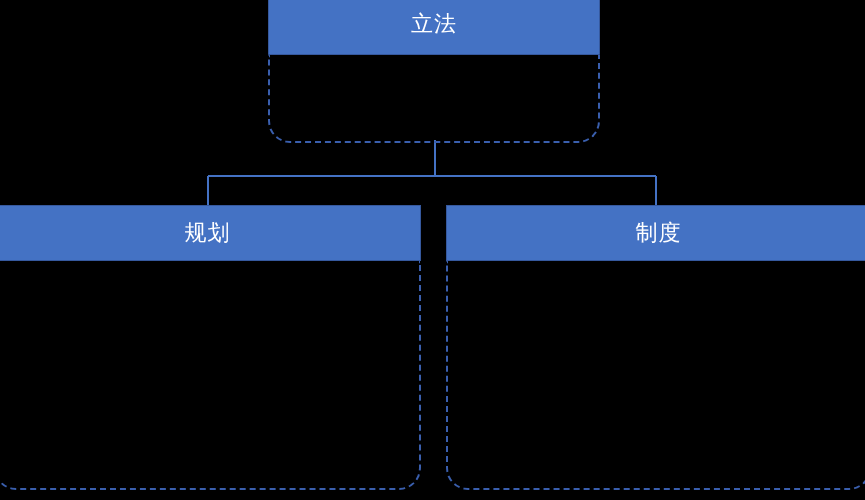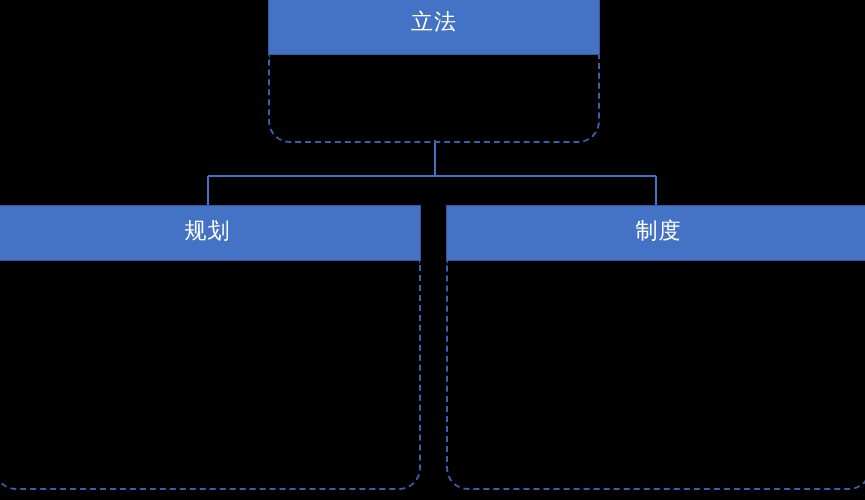--- a/index.html
+++ b/index.html
@@ -7,21 +7,21 @@
     margin: 0;
     padding: 0;
     background: #000000;
   }
   #stage {
     position: relative;
     width: 865px;
     height: 500px;
     background: #000000;
     overflow: hidden;
-    font-family: Liberation Mono, monospace;
+    font-family: Liberation Serif, serif;
   }
 
   
   #connectors {
     position: absolute;
     left: 0;
     top: 0;
     width: 865px;
     height: 500px;
     pointer-events: none;

